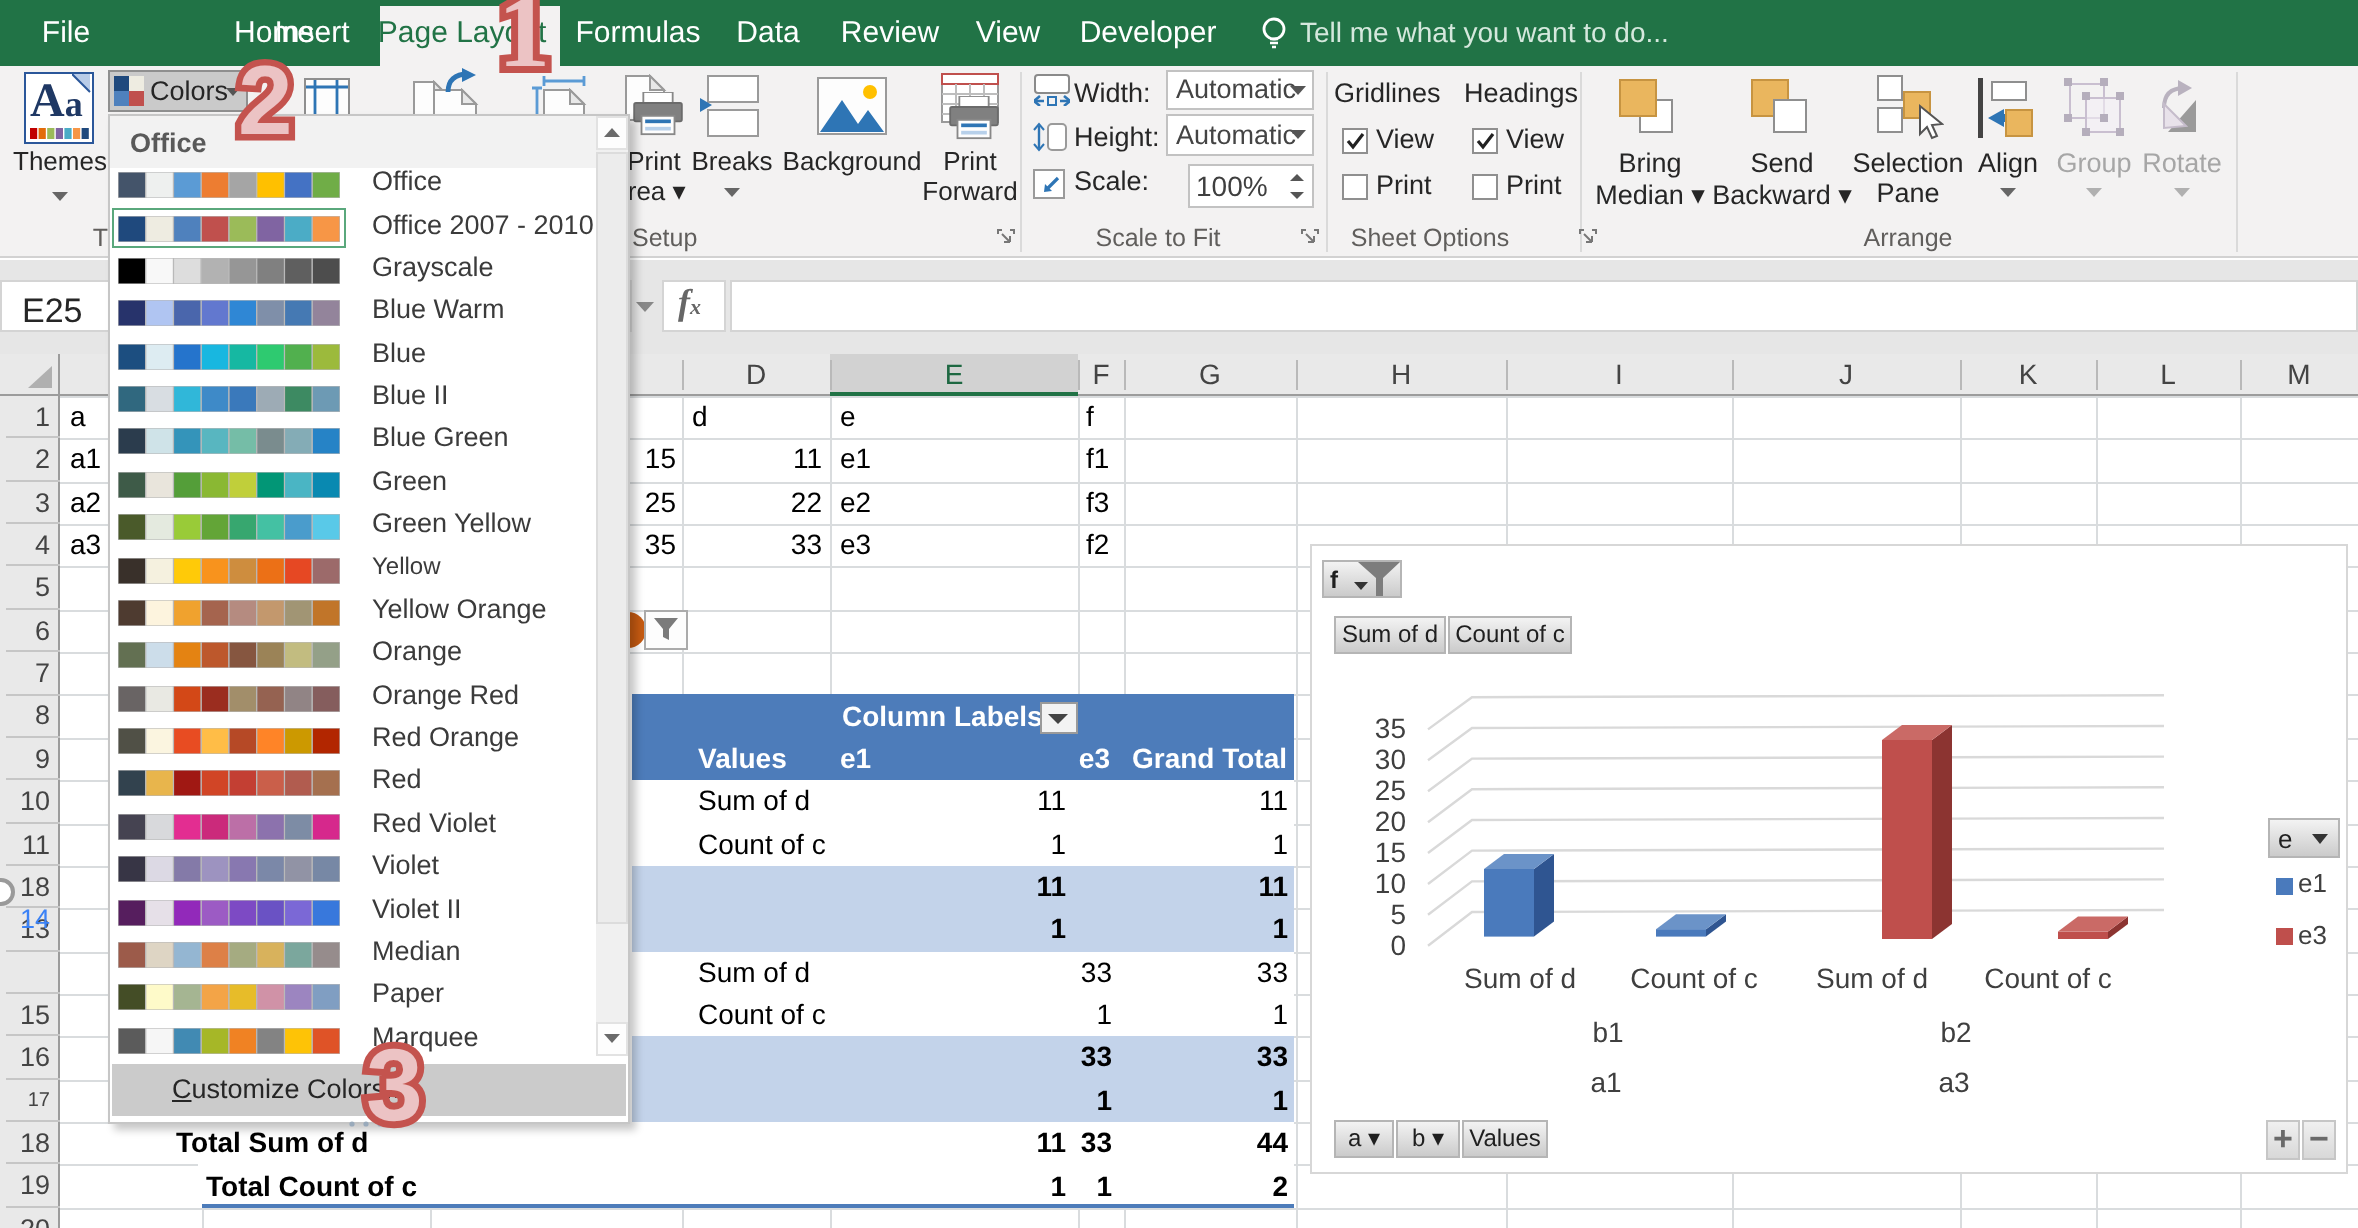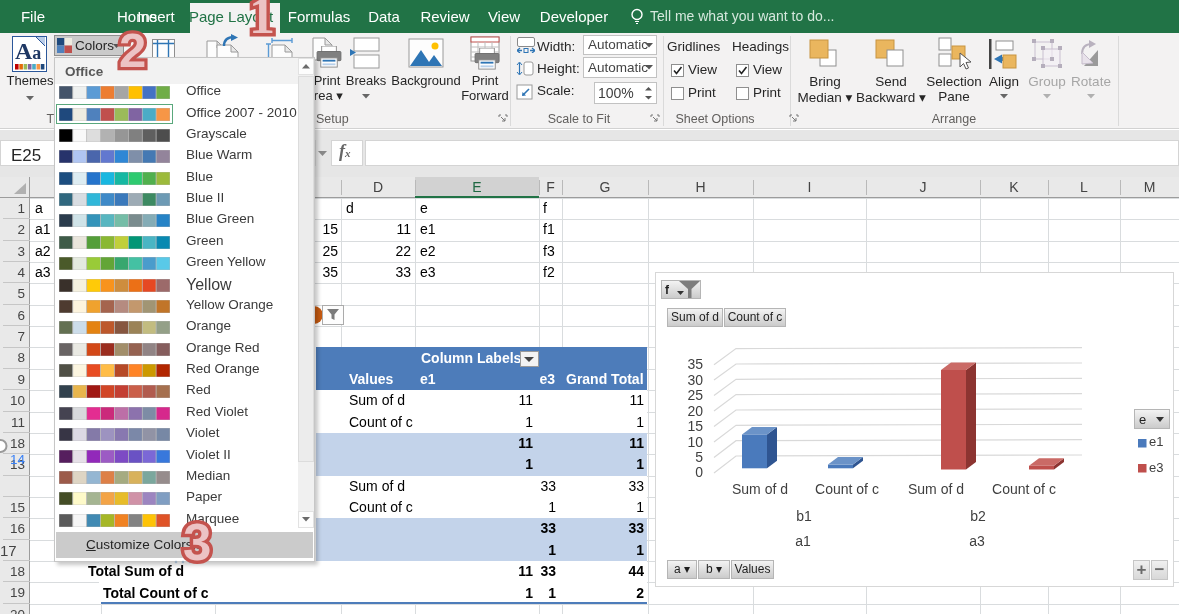--- a/index.html
+++ b/index.html
@@ -153,21 +153,21 @@
 <div class="abs" style="left:0;top:432.9px;width:25px;height:21px;line-height:21px;text-align:right;font-size:13.5px;color:#444">18</div>
 <div class="abs" style="left:3px;top:453.3px;width:27px;height:1px;background:#c6c6c6"></div>
 <div class="abs" style="left:0;top:454.2px;width:25px;height:21px;line-height:21px;text-align:right;font-size:13.5px;color:#444">13</div>
 <div class="abs" style="left:3px;top:474.6px;width:27px;height:1px;background:#c6c6c6"></div>
 <div class="abs" style="left:0;top:449px;width:25px;height:21px;line-height:21px;text-align:right;font-size:13.5px;color:#3b82f6">14</div>
 <div class="abs" style="left:3px;top:496.0px;width:27px;height:1px;background:#c6c6c6"></div>
 <div class="abs" style="left:0;top:496.9px;width:25px;height:21px;line-height:21px;text-align:right;font-size:13.5px;color:#444">15</div>
 <div class="abs" style="left:3px;top:517.3px;width:27px;height:1px;background:#c6c6c6"></div>
 <div class="abs" style="left:0;top:518.3px;width:25px;height:21px;line-height:21px;text-align:right;font-size:13.5px;color:#444">16</div>
 <div class="abs" style="left:3px;top:538.7px;width:27px;height:1px;background:#c6c6c6"></div>
-<div class="abs" style="left:0;top:539.7px;width:25px;height:21px;line-height:21px;font-size:15px;color:#444">17</div>
+<div class="abs" style="left:0;top:539.7px;width:25px;height:21px;line-height:21px;text-align:right;font-size:10px;color:#444">17</div>
 <div class="abs" style="left:3px;top:560.1px;width:27px;height:1px;background:#c6c6c6"></div>
 <div class="abs" style="left:0;top:561.0px;width:25px;height:21px;line-height:21px;text-align:right;font-size:13.5px;color:#444">18</div>
 <div class="abs" style="left:3px;top:581.4px;width:27px;height:1px;background:#c6c6c6"></div>
 <div class="abs" style="left:0;top:582.4px;width:25px;height:21px;line-height:21px;text-align:right;font-size:13.5px;color:#444">19</div>
 <div class="abs" style="left:3px;top:602.8px;width:27px;height:1px;background:#c6c6c6"></div>
 <div class="abs" style="left:0;top:603.7px;width:25px;height:21px;line-height:21px;text-align:right;font-size:13.5px;color:#444">20</div>
 
 <div class="abs" style="left:0;top:177px;width:30px;height:21px;background:#e9e9e9;border-right:1px solid #9c9c9c;border-bottom:1px solid #9c9c9c"></div>
 <svg class="abs" style="left:13px;top:183px" width="14" height="12">
     <path d="M13 0 L13 11 L1 11 Z" fill="#b0b0b0"></path>
@@ -598,21 +598,21 @@
 <svg class="abs" style="left:59px;top:278.5px" width="111" height="13">
     <rect x="0.00" y="0" width="13.875" height="13" fill="#39302a" stroke="#b9b9b9" stroke-width="0.6"></rect>
     <rect x="13.88" y="0" width="13.875" height="13" fill="#f5f1df" stroke="#b9b9b9" stroke-width="0.6"></rect>
     <rect x="27.75" y="0" width="13.875" height="13" fill="#ffca08" stroke="#b9b9b9" stroke-width="0.6"></rect>
     <rect x="41.62" y="0" width="13.875" height="13" fill="#f8931d" stroke="#b9b9b9" stroke-width="0.6"></rect>
     <rect x="55.50" y="0" width="13.875" height="13" fill="#ce8d3e" stroke="#b9b9b9" stroke-width="0.6"></rect>
     <rect x="69.38" y="0" width="13.875" height="13" fill="#ec7016" stroke="#b9b9b9" stroke-width="0.6"></rect>
     <rect x="83.25" y="0" width="13.875" height="13" fill="#e64823" stroke="#b9b9b9" stroke-width="0.6"></rect>
     <rect x="97.12" y="0" width="13.875" height="13" fill="#9c6a6a" stroke="#b9b9b9" stroke-width="0.6"></rect>
   </svg>
-<div class="abs" style="left:186px;top:275.5px;font-size:16px;color:#3b3b3b">Yellow</div>
+<div class="abs" style="left:186px;top:275.5px;font-size:12px;color:#3b3b3b">Yellow</div>
 <svg class="abs" style="left:59px;top:299.9px" width="111" height="13">
     <rect x="0.00" y="0" width="13.875" height="13" fill="#4e3b30" stroke="#b9b9b9" stroke-width="0.6"></rect>
     <rect x="13.88" y="0" width="13.875" height="13" fill="#fdf4de" stroke="#b9b9b9" stroke-width="0.6"></rect>
     <rect x="27.75" y="0" width="13.875" height="13" fill="#f0a22e" stroke="#b9b9b9" stroke-width="0.6"></rect>
     <rect x="41.62" y="0" width="13.875" height="13" fill="#a5644e" stroke="#b9b9b9" stroke-width="0.6"></rect>
     <rect x="55.50" y="0" width="13.875" height="13" fill="#b58b80" stroke="#b9b9b9" stroke-width="0.6"></rect>
     <rect x="69.38" y="0" width="13.875" height="13" fill="#c3986d" stroke="#b9b9b9" stroke-width="0.6"></rect>
     <rect x="83.25" y="0" width="13.875" height="13" fill="#a19574" stroke="#b9b9b9" stroke-width="0.6"></rect>
     <rect x="97.12" y="0" width="13.875" height="13" fill="#c17529" stroke="#b9b9b9" stroke-width="0.6"></rect>
   </svg>

